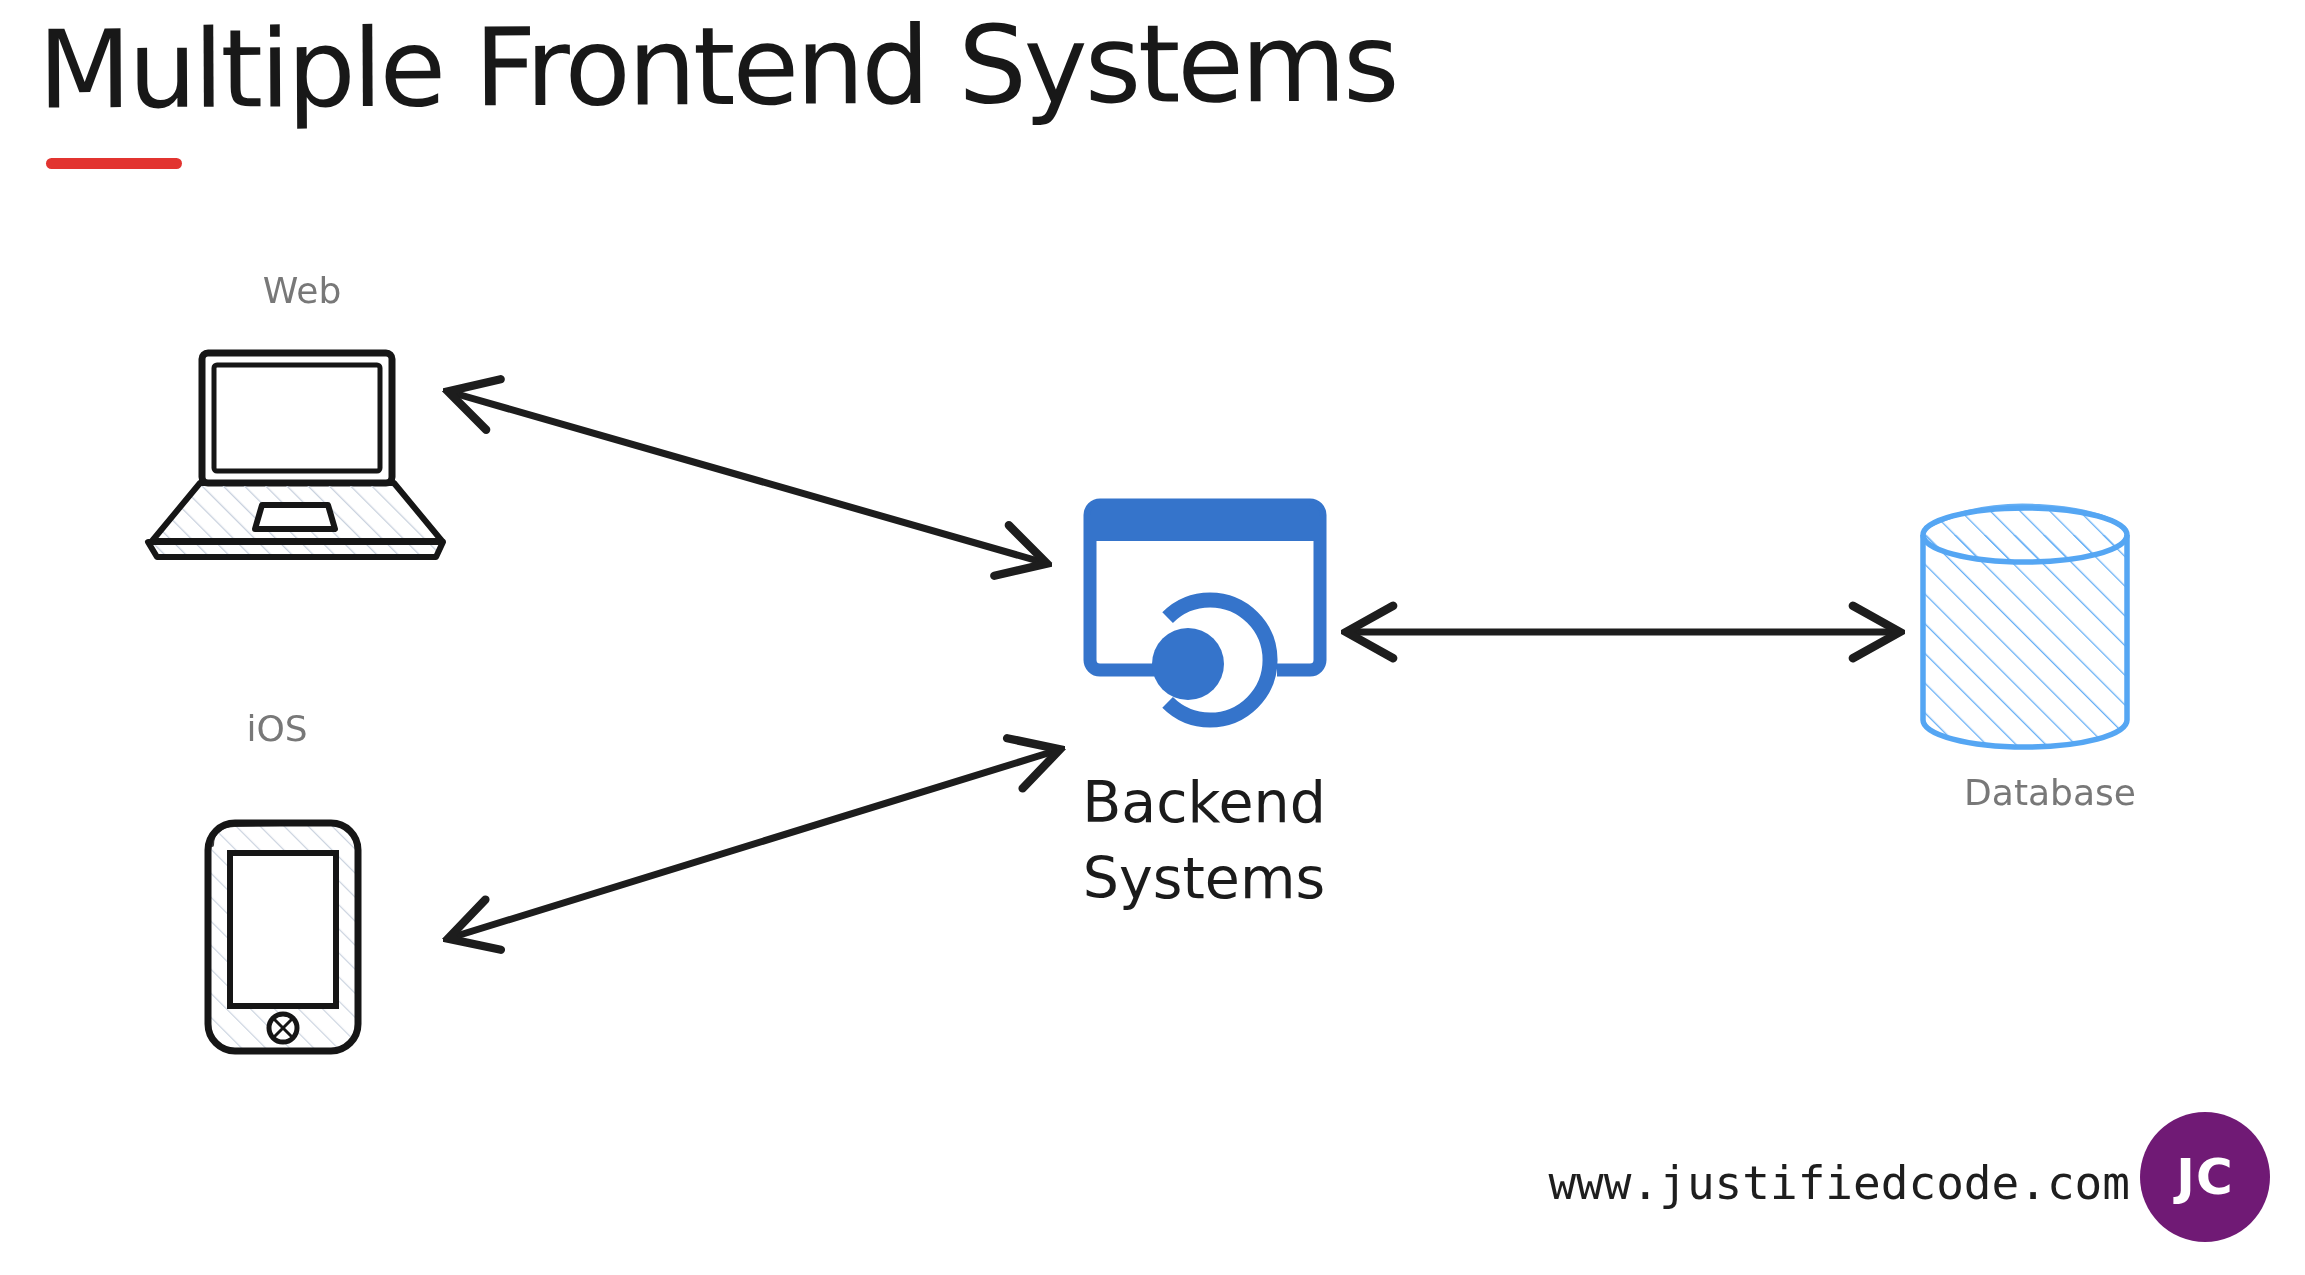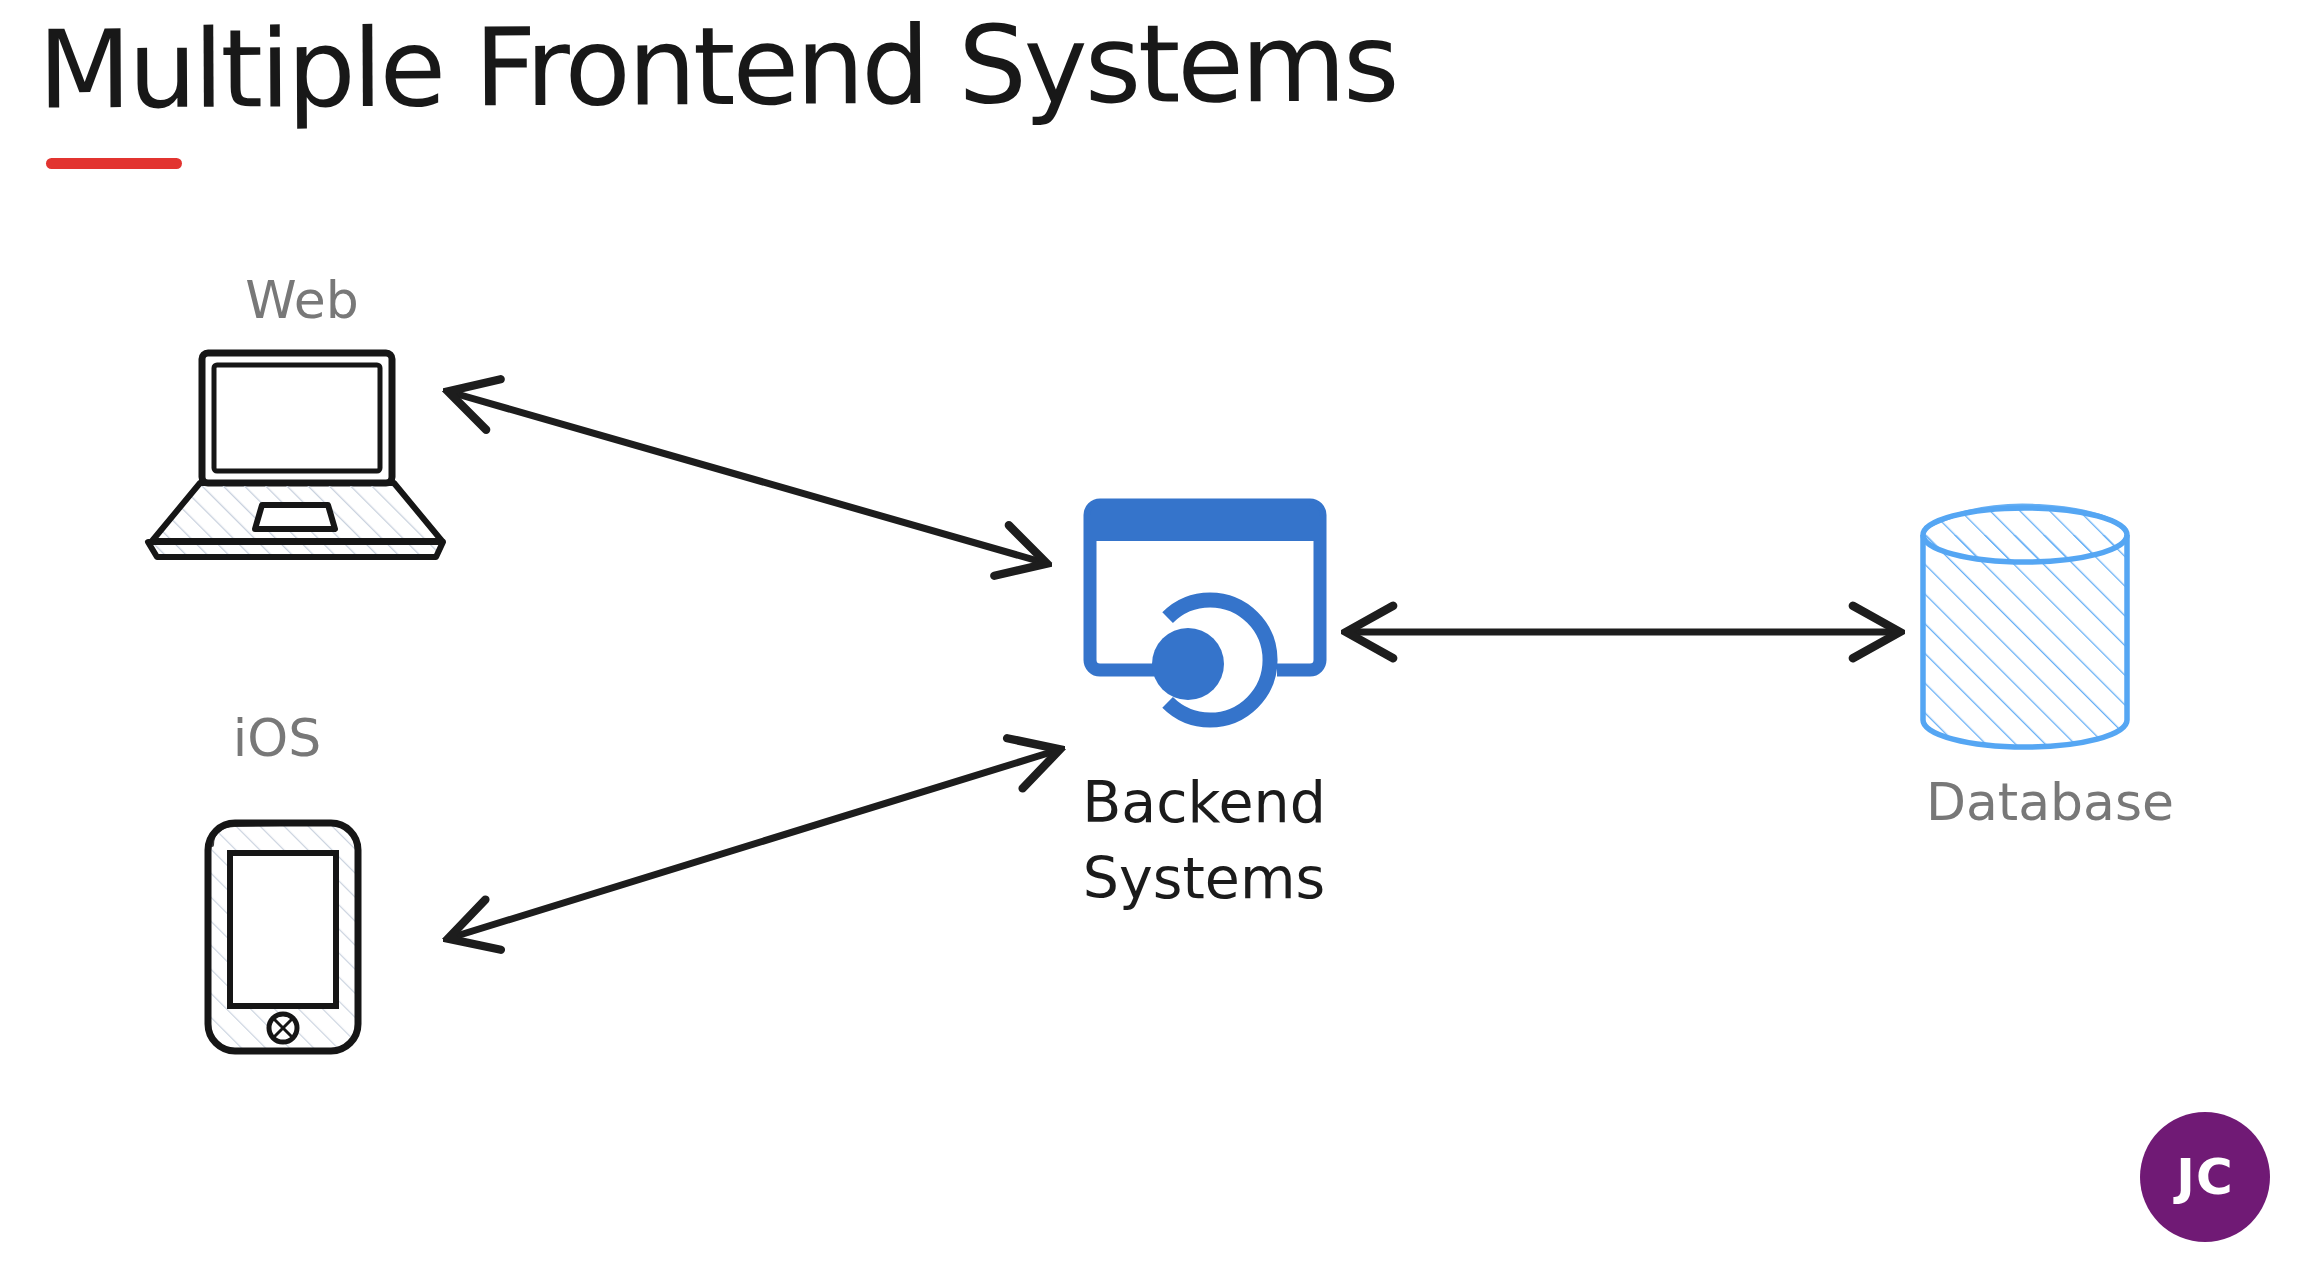--- a/index.html
+++ b/index.html
@@ -11,21 +11,21 @@
     left:38px; top:4px;
     font-size:108px; font-weight:500; letter-spacing:-3px;
     color:#181818; white-space:nowrap; transform:rotate(-0.3deg);
   }
   .title-underline{
     left:46px; top:158px; width:136px; height:11px;
     border-radius:6px; background:#e23430;
   }
 
   .node-label{
-    color:#787878; font-size:52px; font-weight:500;
+    color:#787878; font-size:36px; font-weight:500;
     transform:translateX(-50%); white-space:nowrap;
   }
   .backend-label{
     color:#1b1b1b; font-size:57px; font-weight:500; text-align:center;
     line-height:76px; transform:translateX(-50%); white-space:nowrap;
   }
 
   .site{
     left:1518px; top:1156px; width:612px;
     font-family:"DejaVu Sans Mono","Liberation Mono",monospace;
@@ -122,17 +122,18 @@
       </pattern>
     </defs>
 
     <path d="M8 39 L8 224 A102 27 0 1 0 212 224 L212 39" fill="url(#hatchBlue)" stroke="#55a6f3" stroke-width="5.5"></path>
 
     <ellipse cx="110" cy="39" rx="102" ry="27" fill="url(#hatchBlue)" stroke="#55a6f3" stroke-width="5.5"></ellipse>
     <path d="M10 32 Q60 6 124 10 Q190 14 211 34" fill="none" stroke="#55a6f3" stroke-width="4" opacity="0.9"></path>
   </svg>
   <div class="abs node-label" style="left:2050px;top:772px">Database</div>
 
+  <div class="abs site">www.justifiedcode.com</div>
   <div class="abs jc-badge">
     <span>JC</span>
   </div>
 
 </div>
 
 </body></html>

